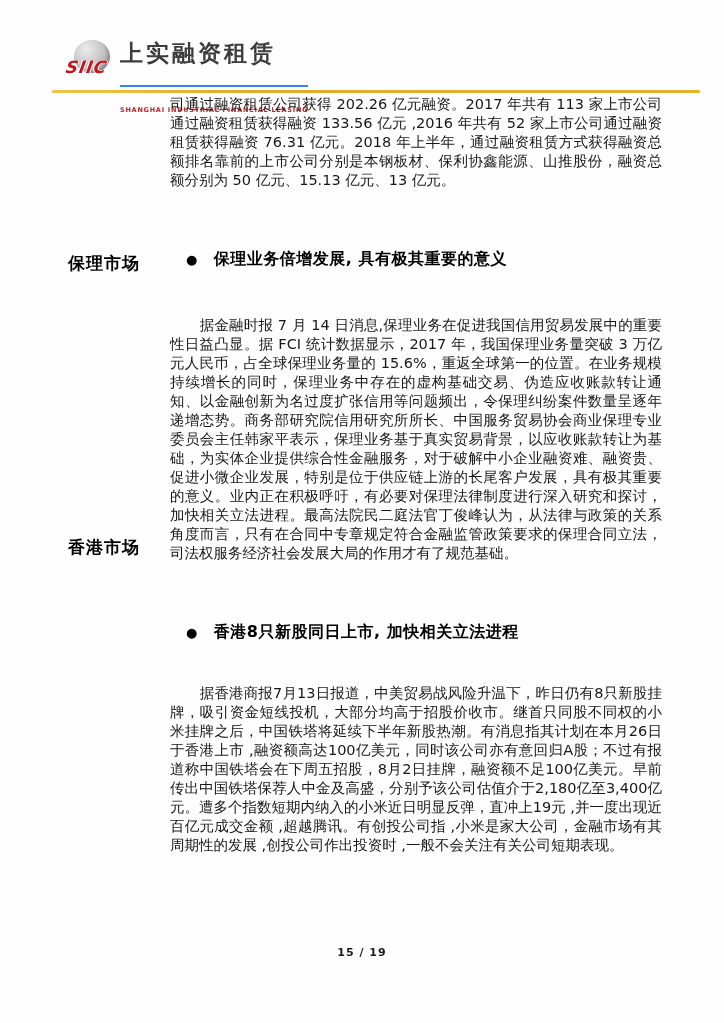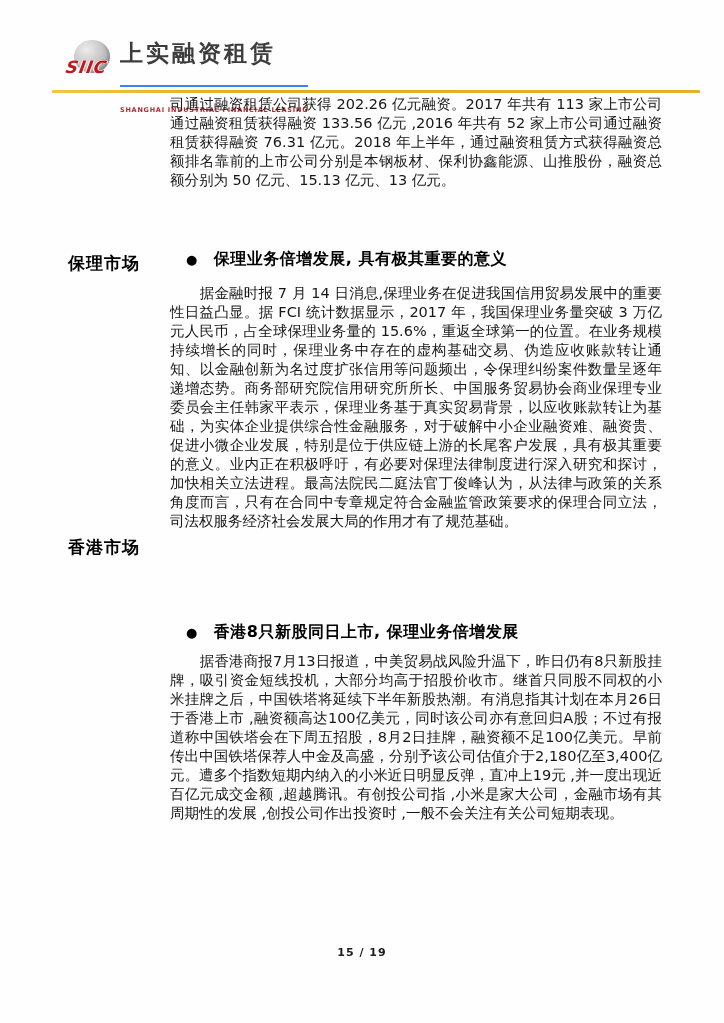--- a/index.html
+++ b/index.html
@@ -42,21 +42,21 @@
     background: linear-gradient(to right, #f2c445, #e3ac22 30%, #e6b02a);
     border-radius: 1px;
   }
 
   
   .para {
     position: absolute; left: 170px; width: 492px;
     font-size: 14.5px; line-height: 19px; color: #171717;
     text-align: justify; margin: 0;
   }
-  .para.indent { text-indent: 2.05em; }
+  .para.indent { text-indent: 2.05em; margin-top: 32px; }
   #intro-para { top: 95px; }
 
   .section-heading {
     position: absolute; left: 68px;
     font-size: 17px; font-weight: 700; color: #000; letter-spacing: 1px; margin: 0;
   }
   #section1-heading { top: 208px; margin-top: 44px; }
   #section2-heading { top: 536px; }
 
   .bullet-head {
@@ -103,20 +103,20 @@
     <span class="bullet-dot">●</span>
     <span>保理业务倍增发展, 具有极其重要的意义</span>
   </div>
 
   <p class="para indent" id="section1-para">据金融时报 7 月 14 日消息,保理业务在促进我国信用贸易发展中的重要性日益凸显。据 FCI 统计数据显示，2017 年，我国保理业务量突破 3 万亿元人民币，占全球保理业务量的 15.6%，重返全球第一的位置。在业务规模持续增长的同时，保理业务中存在的虚构基础交易、伪造应收账款转让通知、以金融创新为名过度扩张信用等问题频出，令保理纠纷案件数量呈逐年递增态势。商务部研究院信用研究所所长、中国服务贸易协会商业保理专业委员会主任韩家平表示，保理业务基于真实贸易背景，以应收账款转让为基础，为实体企业提供综合性金融服务，对于破解中小企业融资难、融资贵、促进小微企业发展，特别是位于供应链上游的长尾客户发展，具有极其重要的意义。业内正在积极呼吁，有必要对保理法律制度进行深入研究和探讨，加快相关立法进程。最高法院民二庭法官丁俊峰认为，从法律与政策的关系角度而言，只有在合同中专章规定符合金融监管政策要求的保理合同立法，司法权服务经济社会发展大局的作用才有了规范基础。</p>
 
   <h2 class="section-heading" id="section2-heading">香港市场</h2>
 
   <div class="bullet-head" id="section2-bullet">
     <span class="bullet-dot">●</span>
-    <span>香港8只新股同日上市, 保理业务倍增发展</span>
+    <span>香港8只新股同日上市, 加快相关立法进程</span>
   </div>
 
   <p class="para indent" id="section2-para">据香港商报7月13日报道，中美贸易战风险升温下，昨日仍有8只新股挂牌，吸引资金短线投机，大部分均高于招股价收市。继首只同股不同权的小米挂牌之后，中国铁塔将延续下半年新股热潮。有消息指其计划在本月26日于香港上市 ,融资额高达100亿美元，同时该公司亦有意回归A股；不过有报道称中国铁塔会在下周五招股，8月2日挂牌，融资额不足100亿美元。早前传出中国铁塔保荐人中金及高盛，分别予该公司估值介于2,180亿至3,400亿元。遭多个指数短期内纳入的小米近日明显反弹，直冲上19元 ,并一度出现近百亿元成交金额 ,超越腾讯。有创投公司指 ,小米是家大公司，金融市场有其周期性的发展 ,创投公司作出投资时 ,一般不会关注有关公司短期表现。</p>
 
   <div class="footer">15 / 19</div>
 
 </div>
 
 </body></html>

